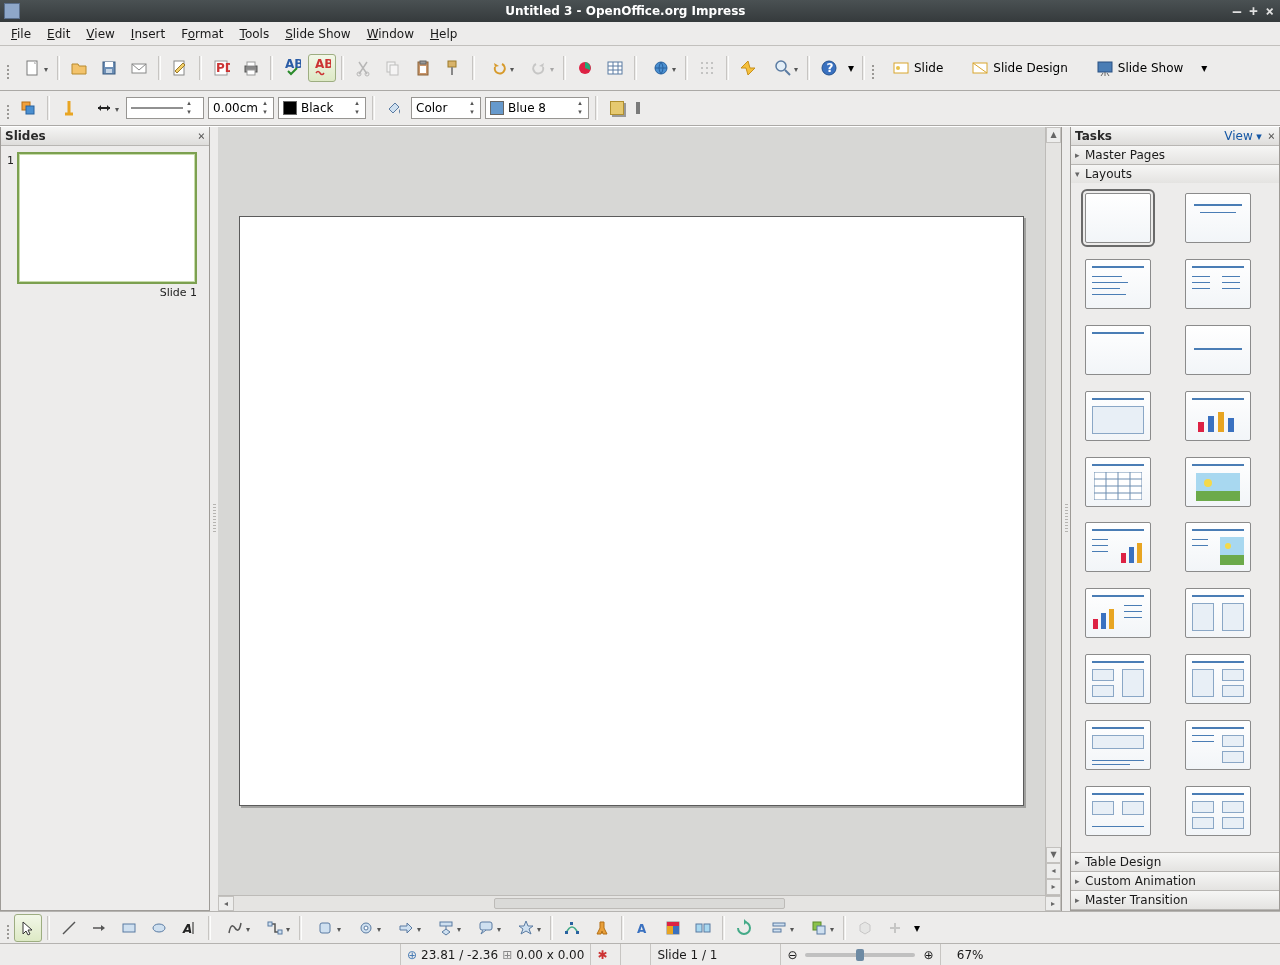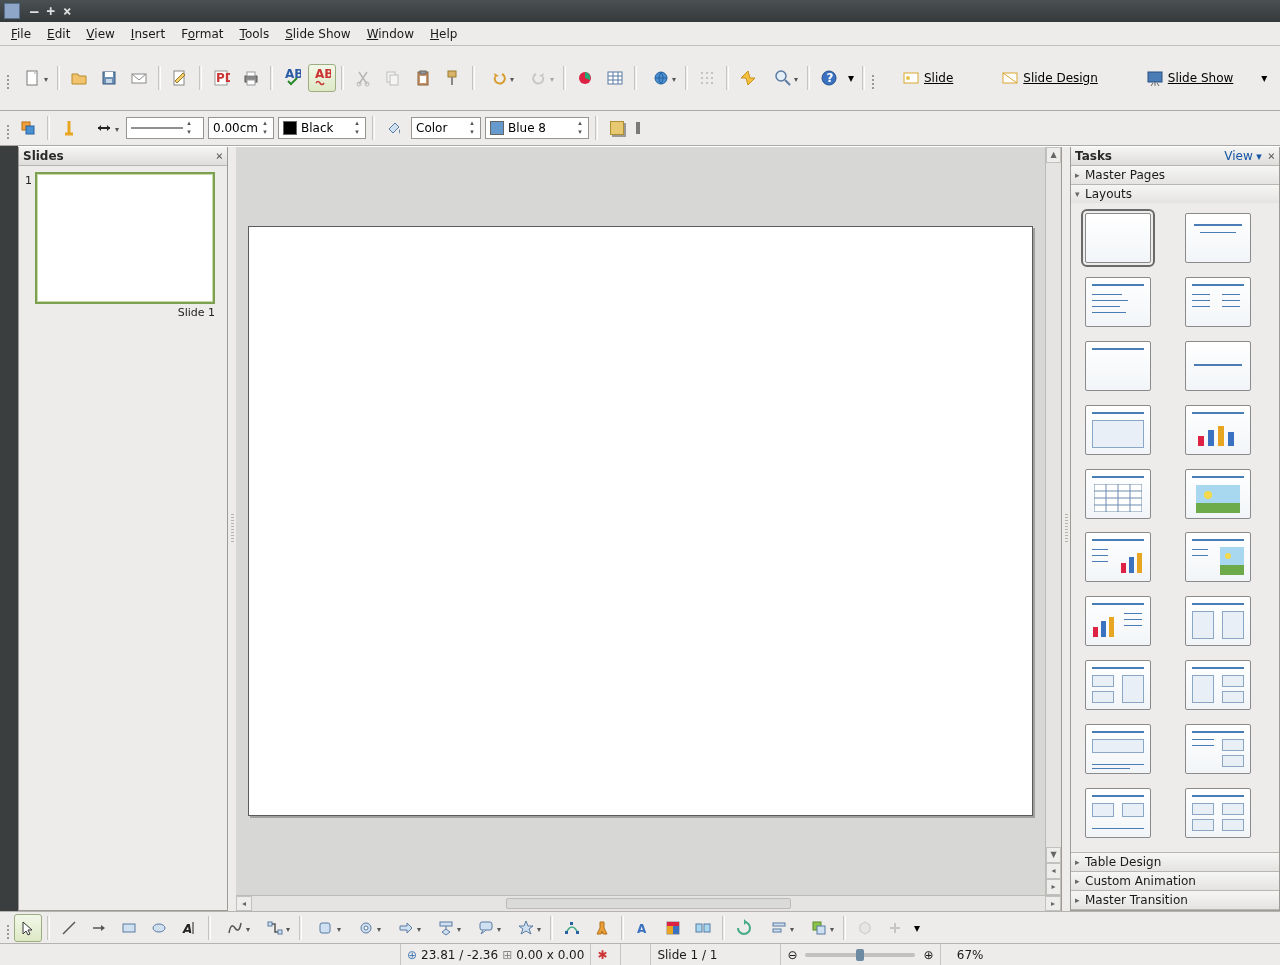--- a/index.html
+++ b/index.html
@@ -18,22 +18,22 @@
 .tbtn.active { border:1px solid #9dad81; background:linear-gradient(#f2f7e8,#dde9c5); }
 .tbtn.dd { width:38px; position:relative; }
 .tbtn.dd::after { content:"▾"; font-size:8px; color:#555; position:absolute; right:3px; top:10px; }
 .sep { width:3px; height:24px; margin:0 4px; border-left:1px solid #c7c5c2; border-right:1px solid #fdfdfc; }
 .handle { width:7px; height:26px; display:flex; flex-direction:column; justify-content:center; align-items:center; gap:2px; cursor:move; margin-right:2px; }
 .handle::before,.handle::after { content:""; width:2px; height:2px; background:#9a9895; box-shadow:0 4px #9a9895,0 8px #9a9895; }
 .combo { height:22px; background:#fff; border:1px solid #979592; display:flex; align-items:center; padding:0 2px 0 4px; margin:1px 2px; cursor:pointer; }
 .combo .ctxt { flex:1; }
 .combo .spinb { width:12px; display:flex; flex-direction:column; }
 .combo .spinb div { height:9px; font-size:7px; color:#555; text-align:center; line-height:8px; }
-.tbtn-txt { height:26px; display:flex; align-items:center; gap:4px; padding:0 6px; margin:17px; border:1px solid transparent; border-radius:3px; cursor:pointer;text-decoration:underline; }
-.workspace { flex:1; display:flex; background:#d7d7d5; border-top:1px solid #fff; overflow:hidden;margin-left:18px; }
+.tbtn-txt { height:26px; display:flex; align-items:center; gap:4px; padding:0 6px; margin:7px; border:1px solid transparent; border-radius:3px; cursor:pointer; }
+.workspace { flex:1; display:flex; background:#d7d7d5; border-top:1px solid #fff; overflow:hidden; }
 .panel-title { height:19px; background:linear-gradient(#f5f5f4,#dedddb); border-bottom:1px solid #b8b6b3; display:flex; align-items:center; padding:0 4px; font-weight:bold; font-size:11px; color:#2a2a2a; }
 .panel-title .closex { margin-left:auto; font-family:monospace; font-weight:normal; color:#555; cursor:pointer; }
 .slides-panel { width:210px; background:#edeceb; border:1px solid #9e9b97; border-top:none; display:flex; flex-direction:column; }
 .slides-body { flex:1; background:#edeceb; padding:6px; overflow:auto; }
 .thumb-row { display:flex; }
 .thumb-num { width:10px; font-size:11px; color:#222; padding-top:2px; }
 .thumb { width:180px; height:132px; background:#fff; border:2px solid #7ca050; box-shadow:inset 0 0 0 1px #c7dcaa; }
 .thumb-label { text-align:right; font-size:11px; color:#222; padding:2px 6px 0 0; width:196px; }
 .center-panel { flex:1; display:flex; flex-direction:column; border-right:1px solid #9e9b97; min-width:0; }
 .viewtabs { height:22px; background:#edeceb; display:flex; align-items:flex-end; padding-left:8px; border-bottom:1px solid #9e9b97; gap:0; }
@@ -71,20 +71,21 @@
 .zoom-slider::before { content:""; position:absolute; left:50%; top:-3px; width:1px; height:10px; background:#888; }
 .zoom-slider .zthumb { position:absolute; left:46%; top:-4px; width:8px; height:12px; background:#6d8aa3; border-radius:2px; cursor:pointer; }
 .ic { width:18px; height:18px; display:block; }
 .swatch { width:14px; height:14px; border:1px solid #666; display:inline-block; }
 </style>
 </head>
 <body>
 
 <div class="titlebar">
   <div class="app-icon"></div>
+  <div class="title">Untitled 3 - OpenOffice.org Impress</div>
   <div class="win-btns">
     <span>—</span>
     <span>+</span>
     <span>×</span>
   </div>
 </div>
 
 <div class="menubar">
   <div><span class="mn">F</span>ile</div>
   <div><span class="mn">E</span>dit</div>

